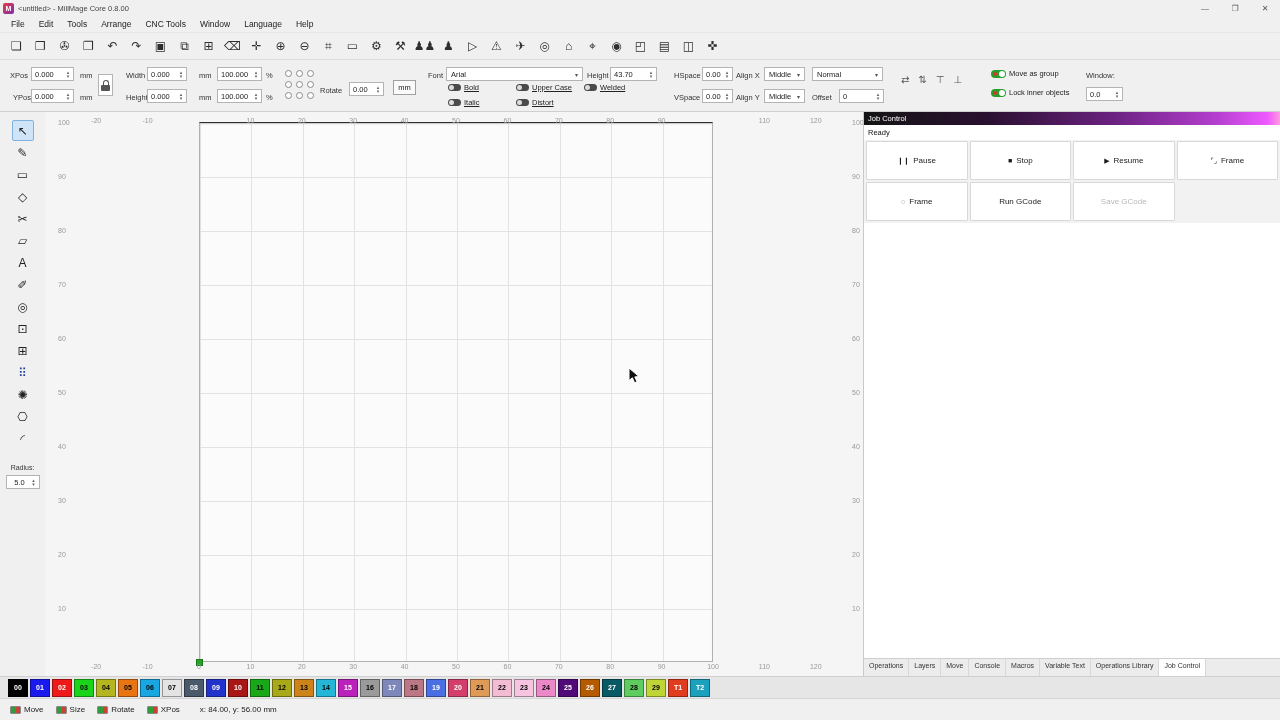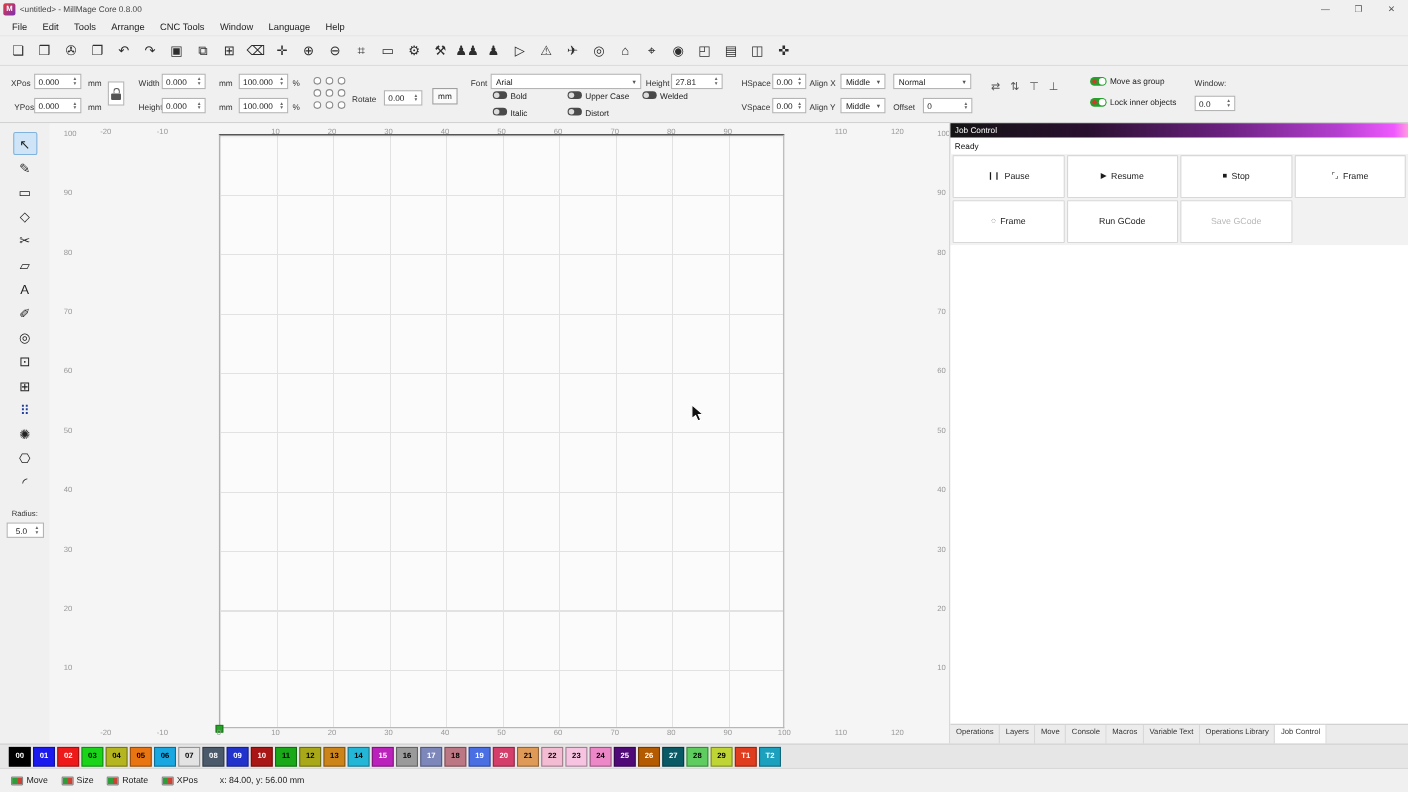--- a/index.html
+++ b/index.html
@@ -38,21 +38,21 @@
 .arr::after{content:"▾";font-size:5px;line-height:4px;}
 .combo{background:#fff;border:1px solid #b4b4b4;height:14px;display:flex;align-items:center;padding:0 4px;font-size:7.5px;}
 .combo::after{content:"▾";font-size:6px;color:#555;margin-left:auto;padding-left:4px;}
 .btn{background:#fafafa;border:1px solid #a0a0a0;display:flex;align-items:center;justify-content:center;height:15px;font-size:7.5px;}
 .lockbtn{width:15px;height:22px;display:flex;flex-direction:column;align-items:center;justify-content:center;
   border:1px solid #b4b4b4;background:#fff;}
 .shackle{width:6px;height:5px;border:1.5px solid #555;border-bottom:none;border-radius:4px 4px 0 0;}
 .lockbody{width:9px;height:6px;background:#555;border-radius:1px;}
 #anchor-grid{display:grid;grid-template-columns:repeat(3,8px);grid-auto-rows:8px;gap:3px;}
 .adot{width:7px;height:7px;border:1px solid #8a8a8a;border-radius:50%;background:#fff;}
-.tgl{display:flex;align-items:flex-start;gap:3px;}
+.tgl{display:flex;align-items:center;gap:3px;text-decoration:underline;}
 .sw-off{width:13px;height:7px;border-radius:4px;background:#4a4a4a;position:relative;}
 .sw-off::after{content:"";position:absolute;left:1px;top:1px;width:5px;height:5px;border-radius:50%;background:#ddd;}
 .gtgl{display:flex;align-items:center;gap:3px;}
 .gpill{width:15px;height:8px;border-radius:4px;background:#24a12c;position:relative;}
 .gpill::before{content:"";position:absolute;left:1.5px;top:2px;width:4px;height:4px;border-radius:50%;background:#d43a2a;}
 .gpill::after{content:"";position:absolute;right:1px;top:1px;width:6px;height:6px;border-radius:50%;background:#fff;}
 #align-icons{display:flex;gap:9px;align-items:center;}
 .aicon{font-size:10px;color:#555;}
 
 
@@ -293,21 +293,21 @@
       <span class="arr"></span>
     </span>
   <span class="btn" style="left:393px;top:20px;width:23px">mm</span>
 
   <span class="lbl" style="left:428px;top:11px">Font</span>
   <span class="combo" style="left:446px;top:7px;width:137px">
       <span class="v">Arial</span>
     </span>
   <span class="lbl" style="left:587px;top:11px">Height</span>
   <span class="spin" style="left:610px;top:7px;width:47px">
-      <span class="v">27.81</span>
+      <span class="v">43.70</span>
       <span class="arr"></span>
     </span>
 
   <span class="tgl" style="left:448px;top:23px">
       <span class="sw-off"></span>
       <span>Bold</span>
     </span>
   <span class="tgl" style="left:448px;top:38px">
       <span class="sw-off"></span>
       <span>Italic</span>
@@ -496,26 +496,26 @@
   </div>
   <div class="jc-ready">
     <span>Ready</span>
   </div>
   <div id="jc-grid">
       <div class="jc-btn">
         <span class="jic">❙❙</span>
         <span class="jlbl">Pause</span>
       </div>
       <div class="jc-btn">
+        <span class="jic">■</span>
+        <span class="jlbl">Stop</span>
+      </div>
+      <div class="jc-btn">
         <span class="jic">▶</span>
         <span class="jlbl">Resume</span>
-      </div>
-      <div class="jc-btn">
-        <span class="jic">■</span>
-        <span class="jlbl">Stop</span>
       </div>
       <div class="jc-btn">
         <span class="jic">⌜⌟</span>
         <span class="jlbl">Frame</span>
       </div>
       <div class="jc-btn">
         <span class="jic">◌</span>
         <span class="jlbl">Frame</span>
       </div>
       <div class="jc-btn">

